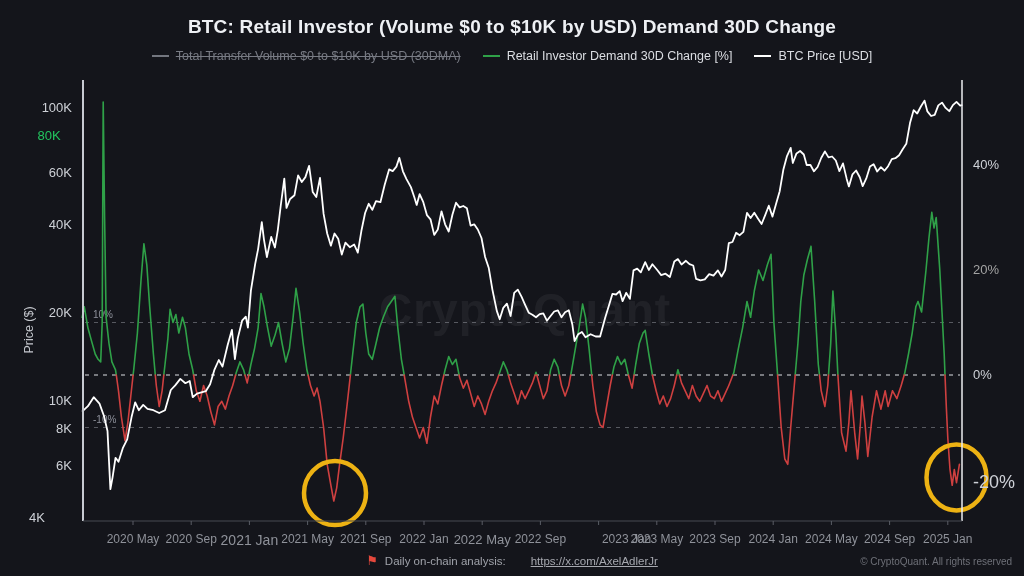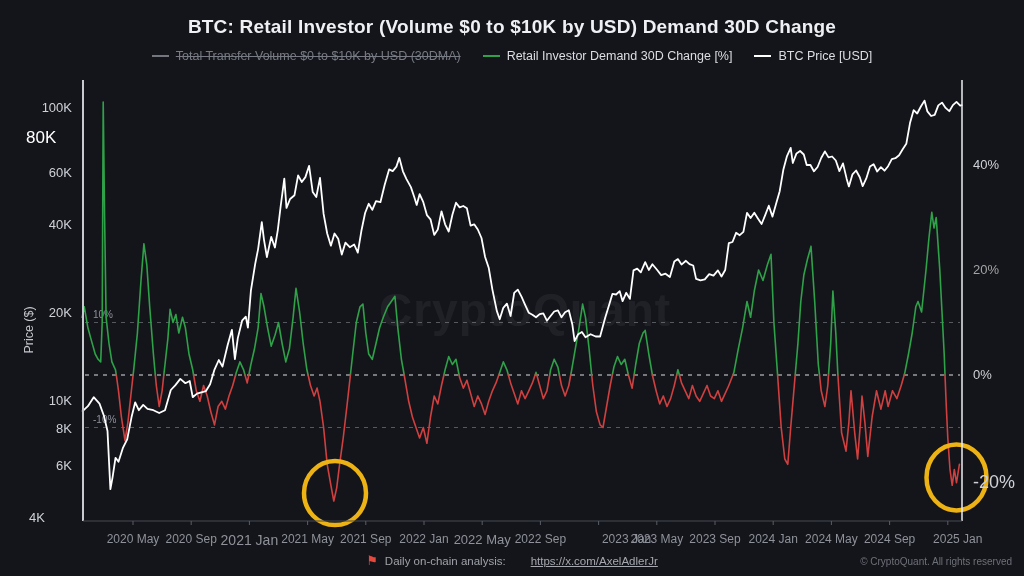--- a/index.html
+++ b/index.html
@@ -75,21 +75,21 @@
       <line x1="574.8" y1="441" x2="574.8" y2="445" stroke="#5a5d66" stroke-width="1"></line>
       <line x1="633.0" y1="441" x2="633.0" y2="445" stroke="#5a5d66" stroke-width="1"></line>
       <line x1="691.2" y1="441" x2="691.2" y2="445" stroke="#5a5d66" stroke-width="1"></line>
       <line x1="749.4" y1="441" x2="749.4" y2="445" stroke="#5a5d66" stroke-width="1"></line>
       <line x1="807.6" y1="441" x2="807.6" y2="445" stroke="#5a5d66" stroke-width="1"></line>
       <line x1="865.8" y1="441" x2="865.8" y2="445" stroke="#5a5d66" stroke-width="1"></line>
     </svg>
 
   <div id="labels">
       <div class="tick" style="left: 26px; top: 100px; width: 46px; text-align: right; color: rgb(206, 209, 215); font-size: 13px;">100K</div>
-      <div class="tick" style="left: 26px; top: 128.395px; width: 46px; text-align: left; color: #ffffff; font-size: 17px;">80K</div>
+      <div class="tick" style="left: 26px; top: 128.395px; width: 46px; text-align: center; color: #22c55e; font-size: 13px;">80K</div>
       <div class="tick" style="left: 26px; top: 165.002px; width: 46px; text-align: right; color: rgb(206, 209, 215); font-size: 13px;">60K</div>
       <div class="tick" style="left: 26px; top: 216.596px; width: 46px; text-align: right; color: rgb(206, 209, 215); font-size: 13px;">40K</div>
       <div class="tick" style="left: 26px; top: 304.798px; width: 46px; text-align: right; color: rgb(206, 209, 215); font-size: 13px;">20K</div>
       <div class="tick" style="left: 26px; top: 393px; width: 46px; text-align: right; color: rgb(206, 209, 215); font-size: 13px;">10K</div>
       <div class="tick" style="left: 26px; top: 421.395px; width: 46px; text-align: right; color: rgb(206, 209, 215); font-size: 13px;">8K</div>
       <div class="tick" style="left: 26px; top: 458.002px; width: 46px; text-align: right; color: rgb(206, 209, 215); font-size: 13px;">6K</div>
       <div class="tick" style="left: 14px; top: 509.596px; width: 46px; text-align: center; color: rgb(206, 209, 215); font-size: 13px;">4K</div>
       <div class="tick" style="left: 973px; top: 157px; color: rgb(206, 209, 215); font-size: 13px;">40%</div>
       <div class="tick" style="left: 973px; top: 262px; color: #a3a3a3; font-size: 13px;">20%</div>
       <div class="tick" style="left: 973px; top: 367px; color: rgb(206, 209, 215); font-size: 13px;">0%</div>
@@ -101,21 +101,21 @@
       <div class="tick" style="left: 331.8px; top: 532px; width: 68px; text-align: center; color: rgb(143, 146, 154); font-size: 12px;">2021 Sep</div>
       <div class="tick" style="left: 390px; top: 532px; width: 68px; text-align: center; color: rgb(143, 146, 154); font-size: 12px;">2022 Jan</div>
       <div class="tick" style="left: 448.2px; top: 532px; width: 68px; text-align: center; color: rgb(143, 146, 154); font-size: 13px;">2022 May</div>
       <div class="tick" style="left: 506.4px; top: 532px; width: 68px; text-align: center; color: rgb(143, 146, 154); font-size: 12px;">2022 Sep</div>
       <div class="tick" style="left: 564.6px; top: 532px; width: 68px; text-align: center; color: rgb(143, 146, 154); font-size: 12px; padding-left: 28px;">2023 Jan</div>
       <div class="tick" style="left: 622.8px; top: 532px; width: 68px; text-align: center; color: rgb(143, 146, 154); font-size: 12px;">2023 May</div>
       <div class="tick" style="left: 681px; top: 532px; width: 68px; text-align: center; color: rgb(143, 146, 154); font-size: 12px;">2023 Sep</div>
       <div class="tick" style="left: 739.2px; top: 532px; width: 68px; text-align: center; color: rgb(143, 146, 154); font-size: 12px;">2024 Jan</div>
       <div class="tick" style="left: 797.4px; top: 532px; width: 68px; text-align: center; color: rgb(143, 146, 154); font-size: 12px;">2024 May</div>
       <div class="tick" style="left: 855.6px; top: 532px; width: 68px; text-align: center; color: rgb(143, 146, 154); font-size: 12px;">2024 Sep</div>
-      <div class="tick" style="left: 913.8px; top: 532px; width: 68px; text-align: center; color: rgb(143, 146, 154); font-size: 12px; padding-left: 10px;">2025 Jan</div>
+      <div class="tick" style="left: 913.8px; top: 532px; width: 68px; text-align: center; color: rgb(143, 146, 154); font-size: 12px;">2025 Jan</div>
     </div>
 
   <div class="footer-note">
     <span class="flag">⚑</span>
     <span>Daily on-chain analysis:</span>
     <a>https://x.com/AxelAdlerJr</a>
   </div>
   <div class="copyright">© CryptoQuant. All rights reserved</div>
 </div>
 

